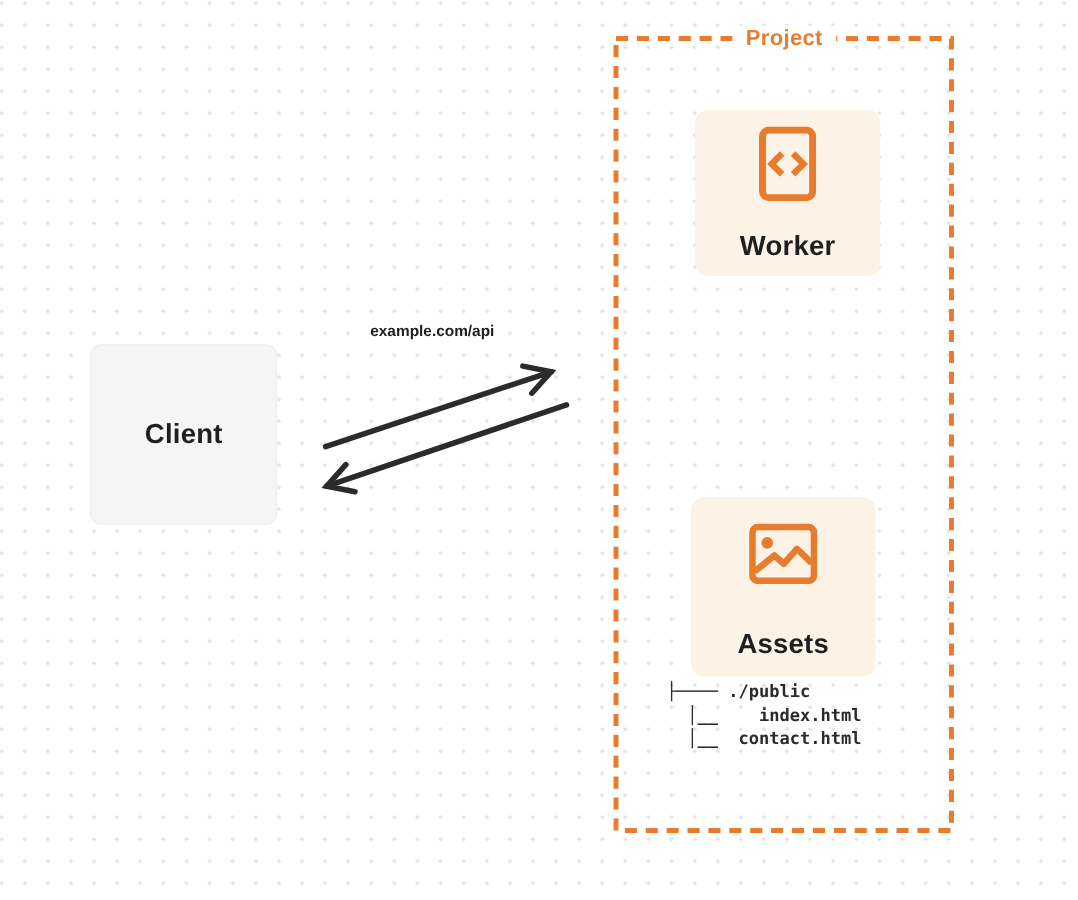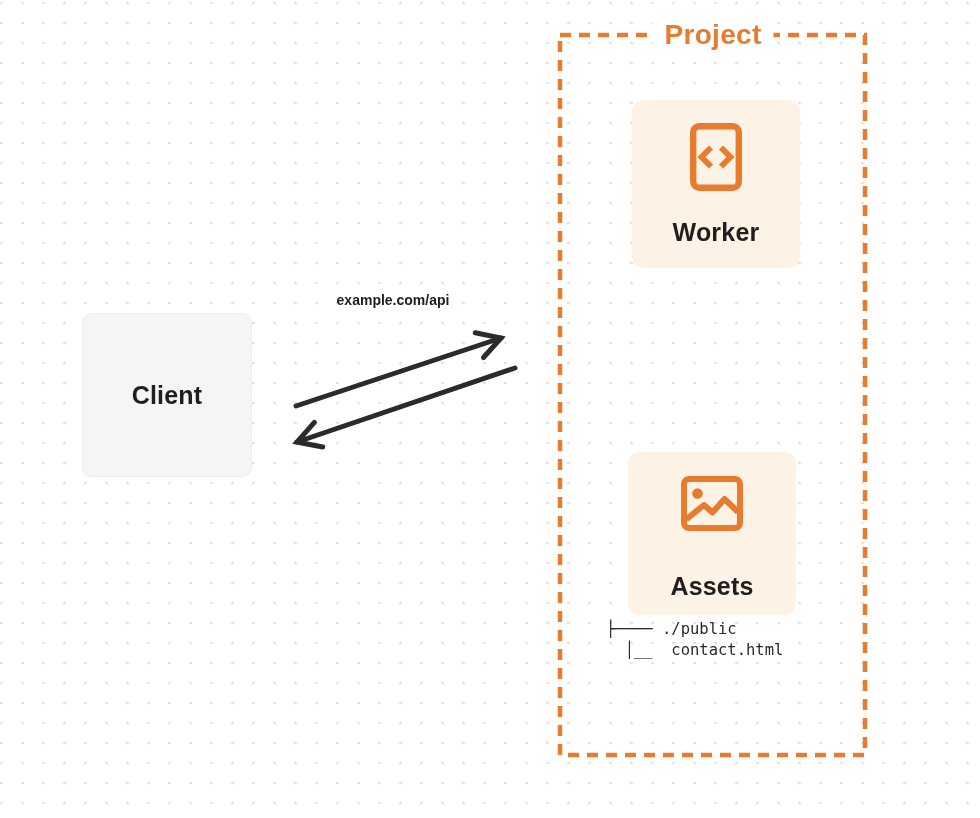--- a/index.html
+++ b/index.html
@@ -48,42 +48,42 @@
   .arrow-head-stroke {
     stroke: var(--arrow-dark, #2B2B2B);
     fill: none;
   }
 
   .project-label {
     position: absolute;
     left: 713px;
     top: 35px;
     transform: translate(-50%, -50%);
-    font-size: 28px;
+    font-size: 20px;
     font-weight: 700;
     color: var(--accent-orange, #E87C2E);
     background: #FFFFFF;
     padding: 0 12px;
     z-index: 3;
     letter-spacing: 0.3px;
   }
 
   .node {
     position: absolute;
     display: flex;
     flex-direction: column;
     align-items: center;
     justify-content: center;
     z-index: 2;
     border-radius: 12px;
   }
 
   .worker-box {
     left: 632px; top: 100px;
-    width: 168px; height: 168px;
+    width: 168px; height: 151px;
     background: var(--box-fill, #FCF2E5);
     gap: 26px;
     padding-top: 2px;
   }
   .assets-box {
     left: 628px; top: 452px;
     width: 168px; height: 163px;
     background: var(--box-fill, #FCF2E5);
     gap: 40px;
     padding-top: 10px;
@@ -129,21 +129,21 @@
     position: absolute;
     left: 606px;
     top: 619px;
     z-index: 2;
   }
   .tree-line {
     white-space: pre;
     font-family: "DejaVu Sans Mono", monospace;
     font-size: 15.5px;
     line-height: 21px;
-    font-weight: 400;
+    font-weight: 700;
     color: #2A2A2A;
   }
 </style>
 </head>
 <body>
 
 <div class="canvas">
 
   <svg class="overlay" viewBox="0 0 980 818" xmlns="http://www.w3.org/2000/svg">
     <defs>
@@ -179,16 +179,17 @@
     <svg width="62" height="55" viewBox="0 0 62 55" xmlns="http://www.w3.org/2000/svg">
       <rect class="icon-stroke" x="3" y="3" width="56" height="49" rx="5" stroke-width="6"></rect>
       <circle class="icon-fill" cx="16.5" cy="17.5" r="5.3"></circle>
       <path class="icon-stroke" d="M5 43.5 L23 29 L31.5 36.5 L43.5 23 L57 36" stroke-width="6" stroke-linejoin="round"></path>
     </svg>
     <div class="node-label">Assets</div>
   </div>
 
   <div class="file-tree">
     <div class="tree-line">├──── ./public</div>
+    <div class="tree-line">  │__    index.html</div>
     <div class="tree-line">  │__  contact.html</div>
   </div>
 
 </div>
 
 </body></html>

